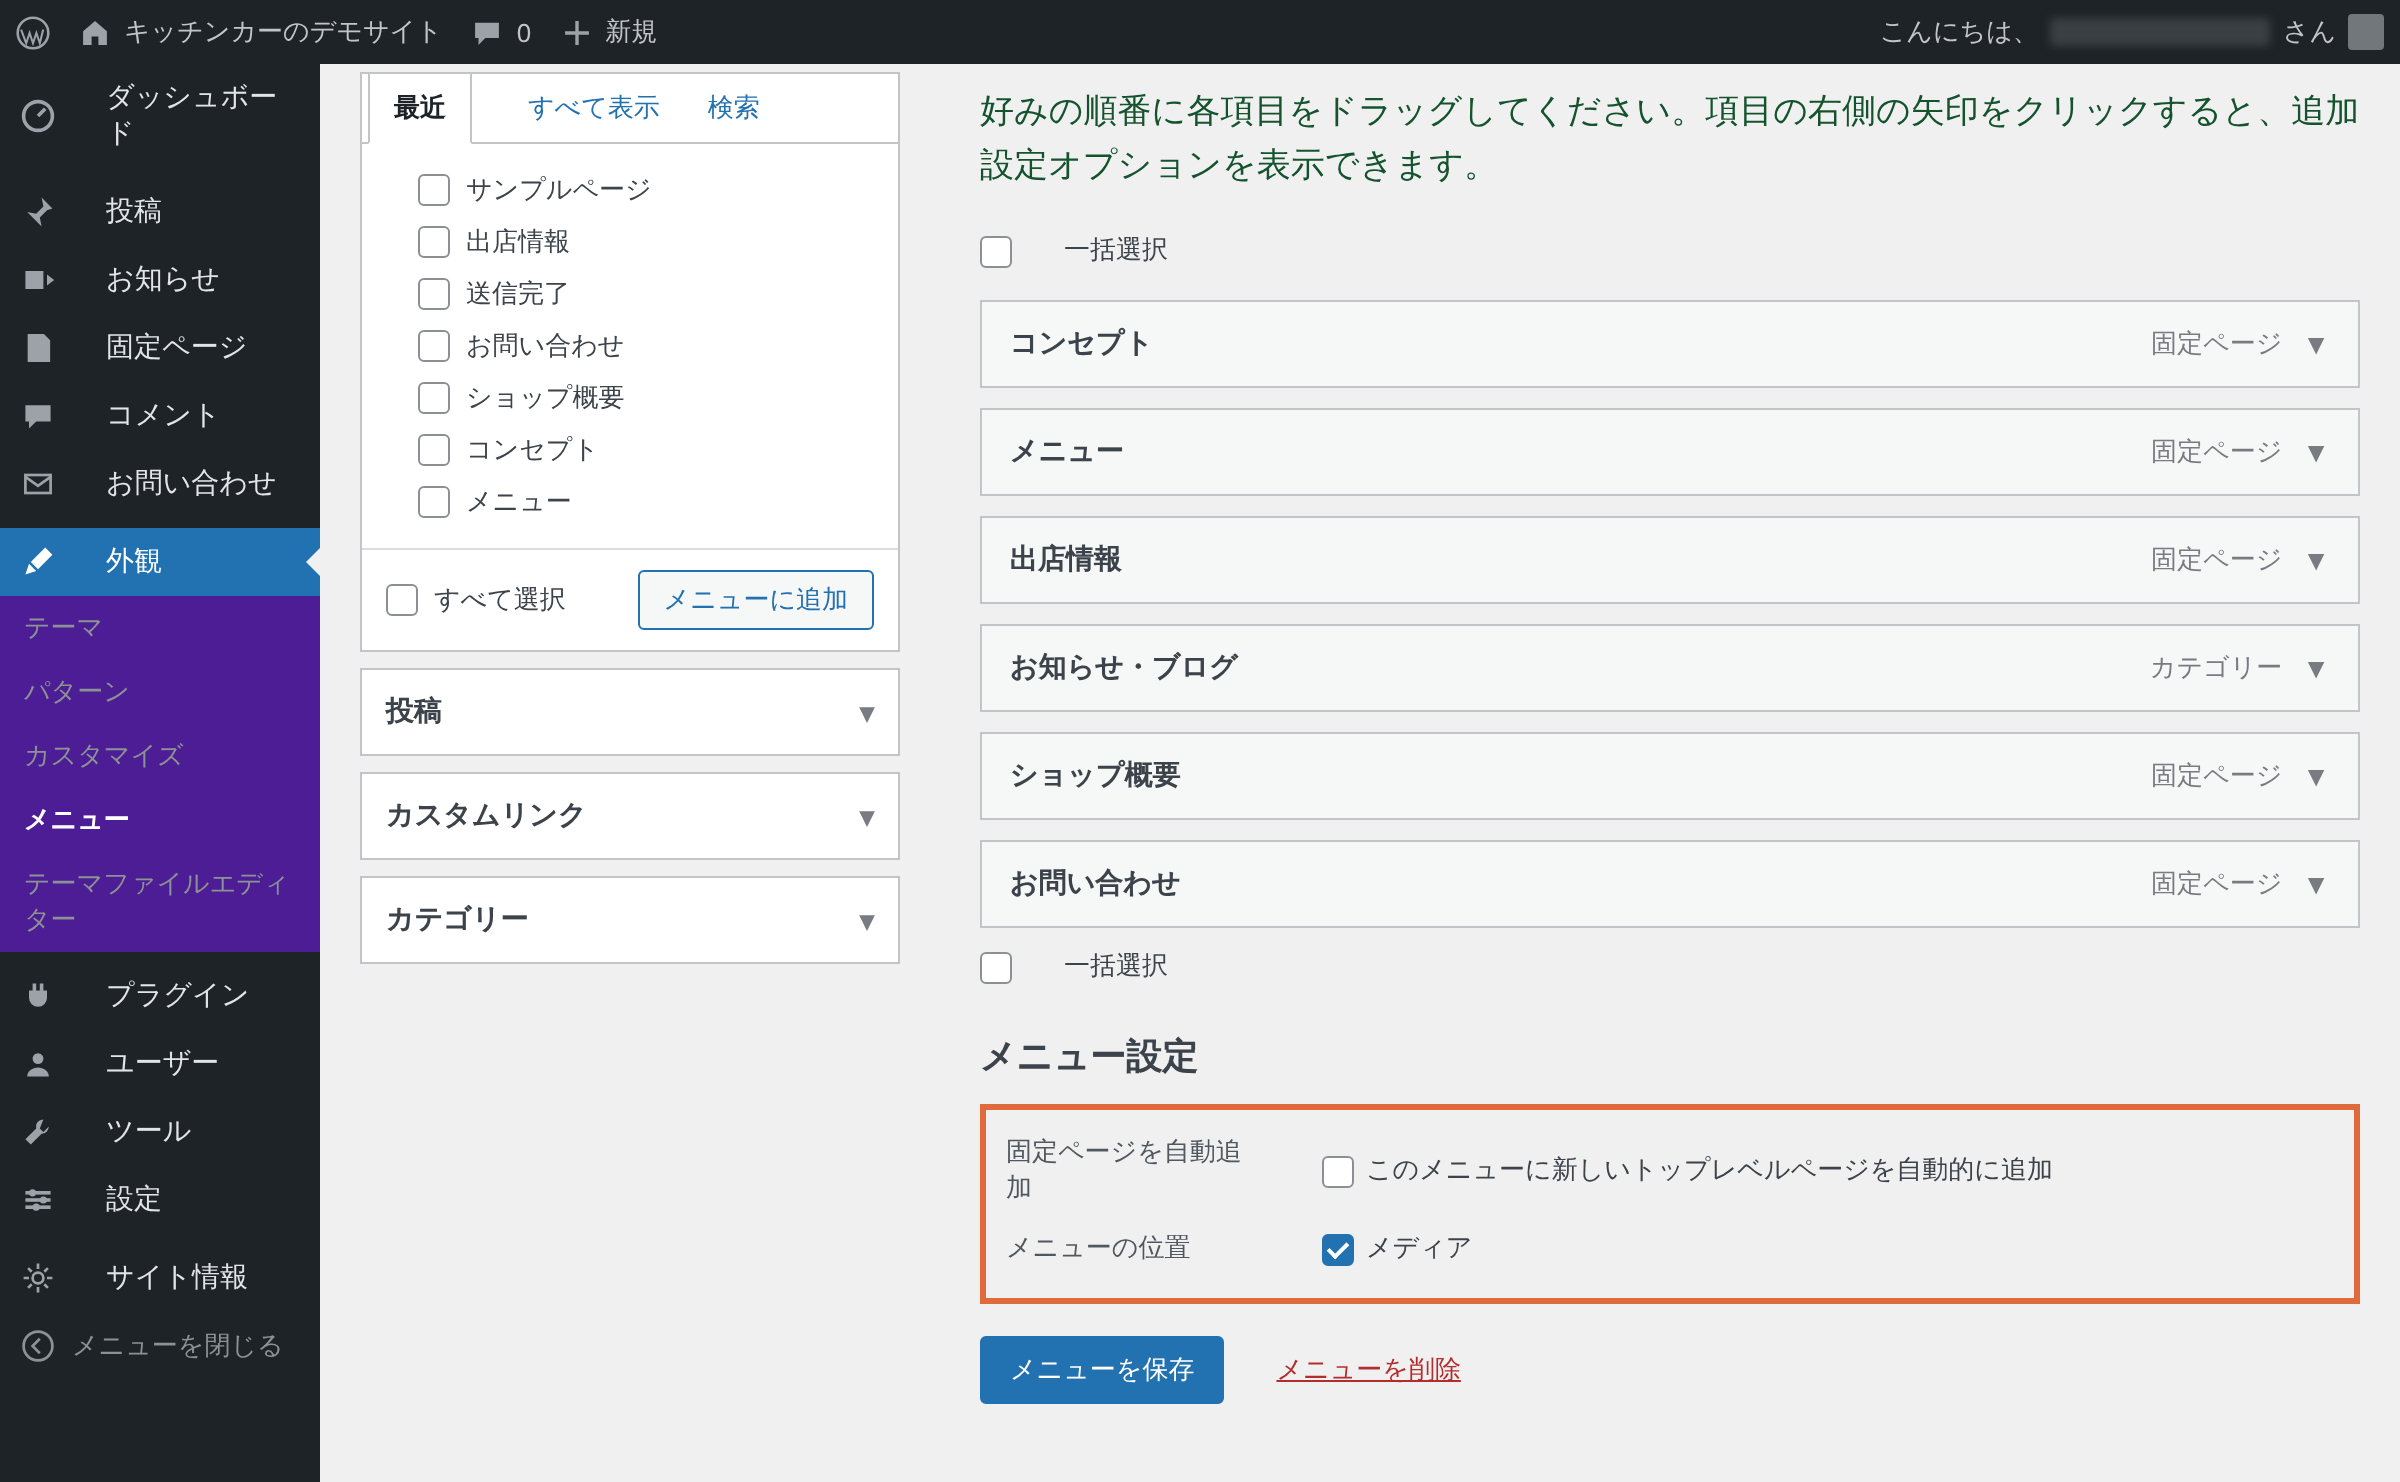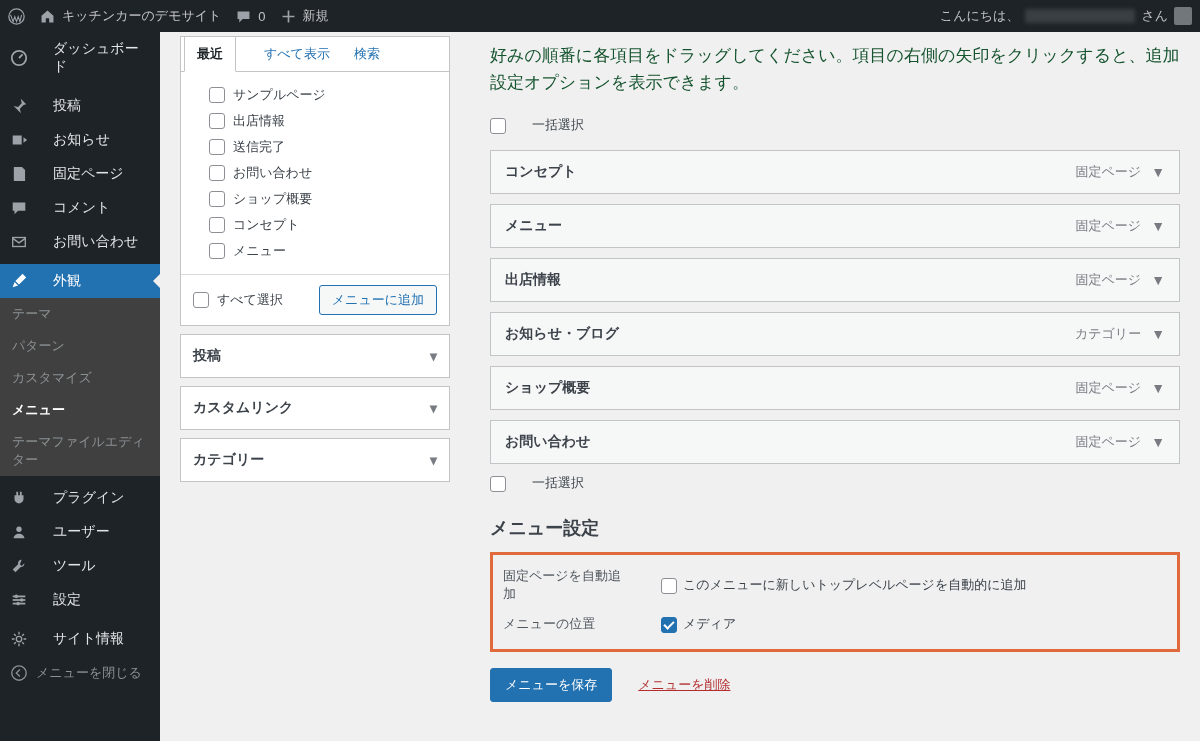--- a/index.html
+++ b/index.html
@@ -13,21 +13,21 @@
 .ab-avatar { width: 18px; height: 18px; background: #72777c; border-radius: 2px; }
 .ab-blur { display:inline-block; width:110px; height:14px; background:#3a3f44; filter: blur(2px); border-radius:2px; }
 
 
 .sidebar { position: absolute; top: 32px; left: 0; bottom: 0; width: 160px; background: #1d2327; color: #c3c4c7; }
 .side-item { display: flex; align-items: center; gap: 25px; padding: 8px 10px; cursor: pointer; font-size: 14px; color: #e2e4e7; }
 .side-item svg { width: 18px; height: 18px; fill: #9ca2a7; flex-shrink: 0; }
 .side-item.active { background: #2271b1; color: #fff; position: relative; }
 .side-item.active svg { fill: #fff; }
 .side-item.active::after { content:""; position:absolute; right:-1px; top:50%; transform:translateY(-50%); border:8px solid transparent; border-right-color:#f0f0f1; }
-.sub-item { padding: 7px 12px; font-size: 13px; color: #8c9194; cursor: pointer; background:#404040; }
+.sub-item { padding: 7px 12px; font-size: 13px; color: #8c9194; cursor: pointer; background:#4c1d95; }
 .sub-item.current { color: #fff; font-weight: 600; }
 .side-sep { height: 5px; }
 .collapse-item { display:flex; align-items:center; gap:8px; padding:8px 10px; color:#8c9194; cursor:pointer; background:#1d2327; }
 .collapse-item svg { width:18px; height:18px; fill:#8c9194; }
 
 
 .main { position: absolute; top: 32px; left: 160px; right: 0; bottom: 0; background: #f0f0f1; overflow: hidden; padding: 0 20px; }
 .columns { display: flex; gap: 40px; }
 .col-left { width: 270px; flex-shrink: 0; }
 .col-right { flex: 1; }

